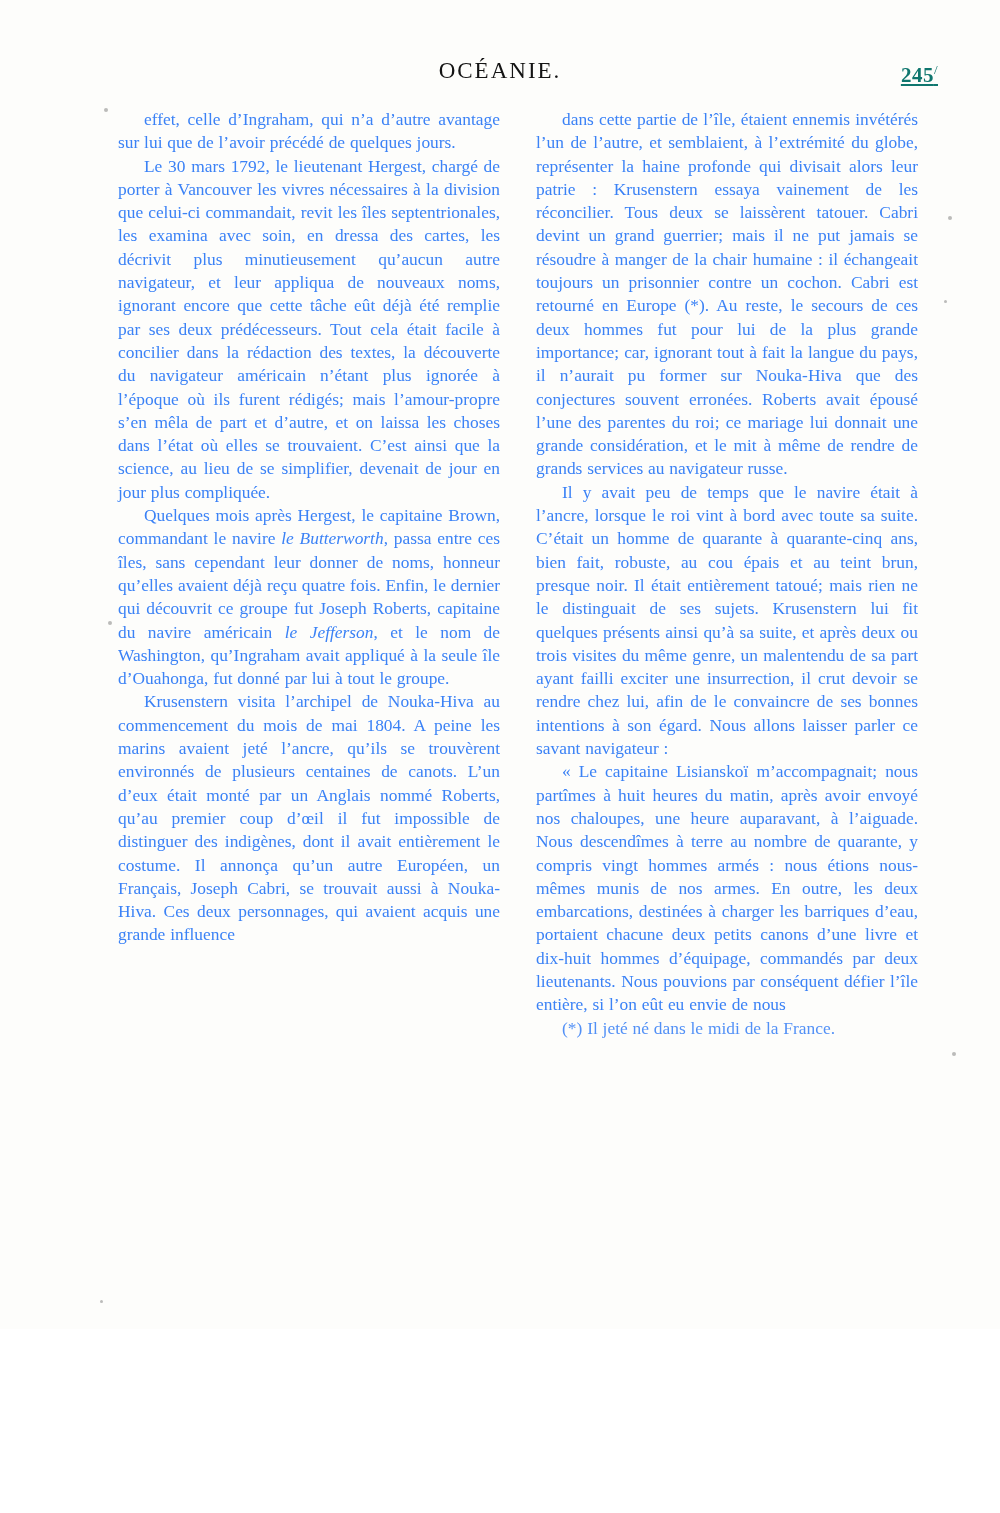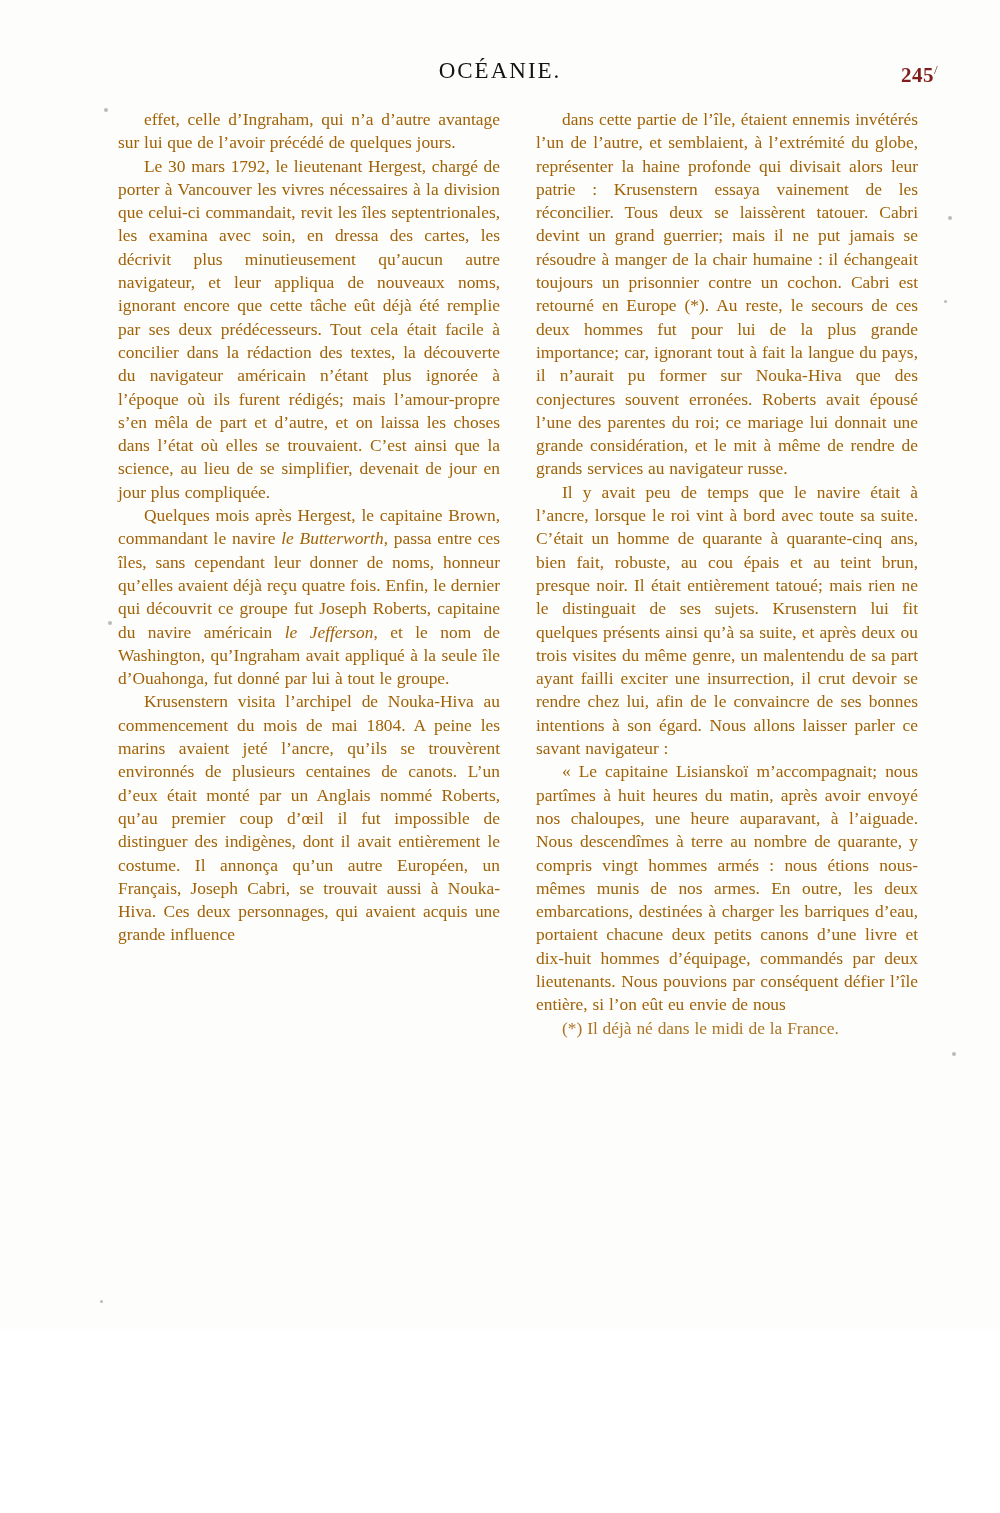--- a/index.html
+++ b/index.html
@@ -33,21 +33,22 @@
     font-family: "Liberation Serif", serif;
     color: #141414;
   }
   .header-pageno {
     position: absolute;
     right: 62px;
     top: 4px;
     font-size: 21px;
     font-weight: bold;
     letter-spacing: 0.5px;
-    color: #7f1d1d;
+    color: #0f766e;
+    text-decoration: underline;
   }
   .header-pageno .tick {
     font-size: 13px;
     font-weight: normal;
     vertical-align: super;
   }
   .columns {
     position: absolute;
     top: 108px;
     left: 118px;
@@ -58,21 +59,21 @@
   .col {
     width: 382px;
   }
   .col p {
     margin: 0;
     font-size: 17.4px;
     line-height: 23.3px;
     text-align: justify;
     text-justify: inter-word;
     text-indent: 26px;
-    color: #a16207;
+    color: #3b82f6;
     word-spacing: 0.5px;
   }
   .col p i {
   }
   .footnote {
     margin-top: 9px;
     font-size: 13.6px;
     line-height: 17px;
     text-indent: 26px;
     color: #2a2a2a;
@@ -102,21 +103,21 @@
       <p>effet, celle d’Ingraham, qui n’a d’autre avantage sur lui que de l’avoir précédé de quelques jours.</p>
       <p>Le 30 mars 1792, le lieutenant Hergest, chargé de porter à Vancouver les vivres nécessaires à la division que celui-ci commandait, revit les îles septentrionales, les examina avec soin, en dressa des cartes, les décrivit plus minutieusement qu’aucun autre navigateur, et leur appliqua de nouveaux noms, ignorant encore que cette tâche eût déjà été remplie par ses deux prédécesseurs. Tout cela était facile à concilier dans la rédaction des textes, la découverte du navigateur américain n’étant plus ignorée à l’époque où ils furent rédigés; mais l’amour-propre s’en mêla de part et d’autre, et on laissa les choses dans l’état où elles se trouvaient. C’est ainsi que la science, au lieu de se simplifier, devenait de jour en jour plus compliquée.</p>
       <p>Quelques mois après Hergest, le capitaine Brown, commandant le navire <i>le Butterworth</i>, passa entre ces îles, sans cependant leur donner de noms, honneur qu’elles avaient déjà reçu quatre fois. Enfin, le dernier qui découvrit ce groupe fut Joseph Roberts, capitaine du navire américain <i>le Jefferson</i>, et le nom de Washington, qu’Ingraham avait appliqué à la seule île d’Ouahonga, fut donné par lui à tout le groupe.</p>
       <p>Krusenstern visita l’archipel de Nouka-Hiva au commencement du mois de mai 1804. A peine les marins avaient jeté l’ancre, qu’ils se trouvèrent environnés de plusieurs centaines de canots. L’un d’eux était monté par un Anglais nommé Roberts, qu’au premier coup d’œil il fut impossible de distinguer des indigènes, dont il avait entièrement le costume. Il annonça qu’un autre Européen, un Français, Joseph Cabri, se trouvait aussi à Nouka-Hiva. Ces deux personnages, qui avaient acquis une grande influence</p>
     </div>
 
     <div class="col">
       <p>dans cette partie de l’île, étaient ennemis invétérés l’un de l’autre, et semblaient, à l’extrémité du globe, représenter la haine profonde qui divisait alors leur patrie : Krusenstern essaya vainement de les réconcilier. Tous deux se laissèrent tatouer. Cabri devint un grand guerrier; mais il ne put jamais se résoudre à manger de la chair humaine : il échangeait toujours un prisonnier contre un cochon. Cabri est retourné en Europe (*). Au reste, le secours de ces deux hommes fut pour lui de la plus grande importance; car, ignorant tout à fait la langue du pays, il n’aurait pu former sur Nouka-Hiva que des conjectures souvent erronées. Roberts avait épousé l’une des parentes du roi; ce mariage lui donnait une grande considération, et le mit à même de rendre de grands services au navigateur russe.</p>
       <p>Il y avait peu de temps que le navire était à l’ancre, lorsque le roi vint à bord avec toute sa suite. C’était un homme de quarante à quarante-cinq ans, bien fait, robuste, au cou épais et au teint brun, presque noir. Il était entièrement tatoué; mais rien ne le distinguait de ses sujets. Krusenstern lui fit quelques présents ainsi qu’à sa suite, et après deux ou trois visites du même genre, un malentendu de sa part ayant failli exciter une insurrection, il crut devoir se rendre chez lui, afin de le convaincre de ses bonnes intentions à son égard. Nous allons laisser parler ce savant navigateur :</p>
       <p>« Le capitaine Lisianskoï m’accompagnait; nous partîmes à huit heures du matin, après avoir envoyé nos chaloupes, une heure auparavant, à l’aiguade. Nous descendîmes à terre au nombre de quarante, y compris vingt hommes armés : nous étions nous-mêmes munis de nos armes. En outre, les deux embarcations, destinées à charger les barriques d’eau, portaient chacune deux petits canons d’une livre et dix-huit hommes d’équipage, commandés par deux lieutenants. Nous pouvions par conséquent défier l’île entière, si l’on eût eu envie de nous</p>
-      <p class="footnote">(*) Il déjà né dans le midi de la France.</p>
+      <p class="footnote">(*) Il jeté né dans le midi de la France.</p>
     </div>
 
   </div>
 
   <div class="speck" style="left:104px; top:108px; width:4px; height:4px;"></div>
   <div class="speck" style="left:948px; top:216px; width:4px; height:4px;"></div>
   <div class="speck" style="left:944px; top:300px; width:3px; height:3px;"></div>
   <div class="speck" style="left:108px; top:621px; width:4px; height:4px;"></div>
   <div class="speck" style="left:952px; top:1052px; width:4px; height:4px;"></div>
   <div class="speck" style="left:962px; top:1456px; width:5px; height:5px;"></div>

